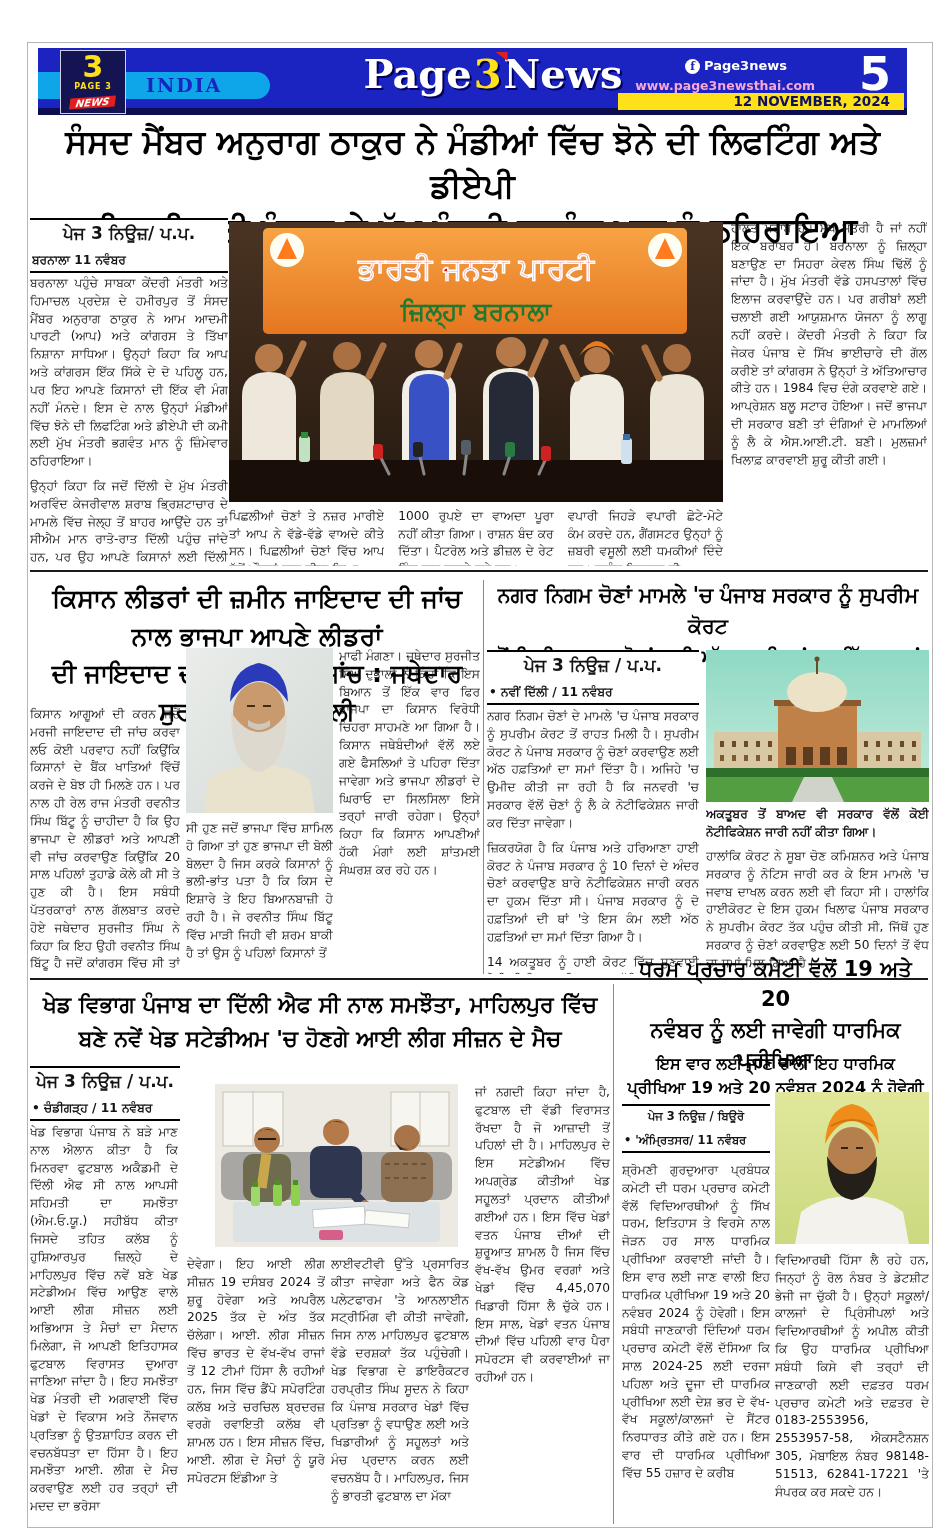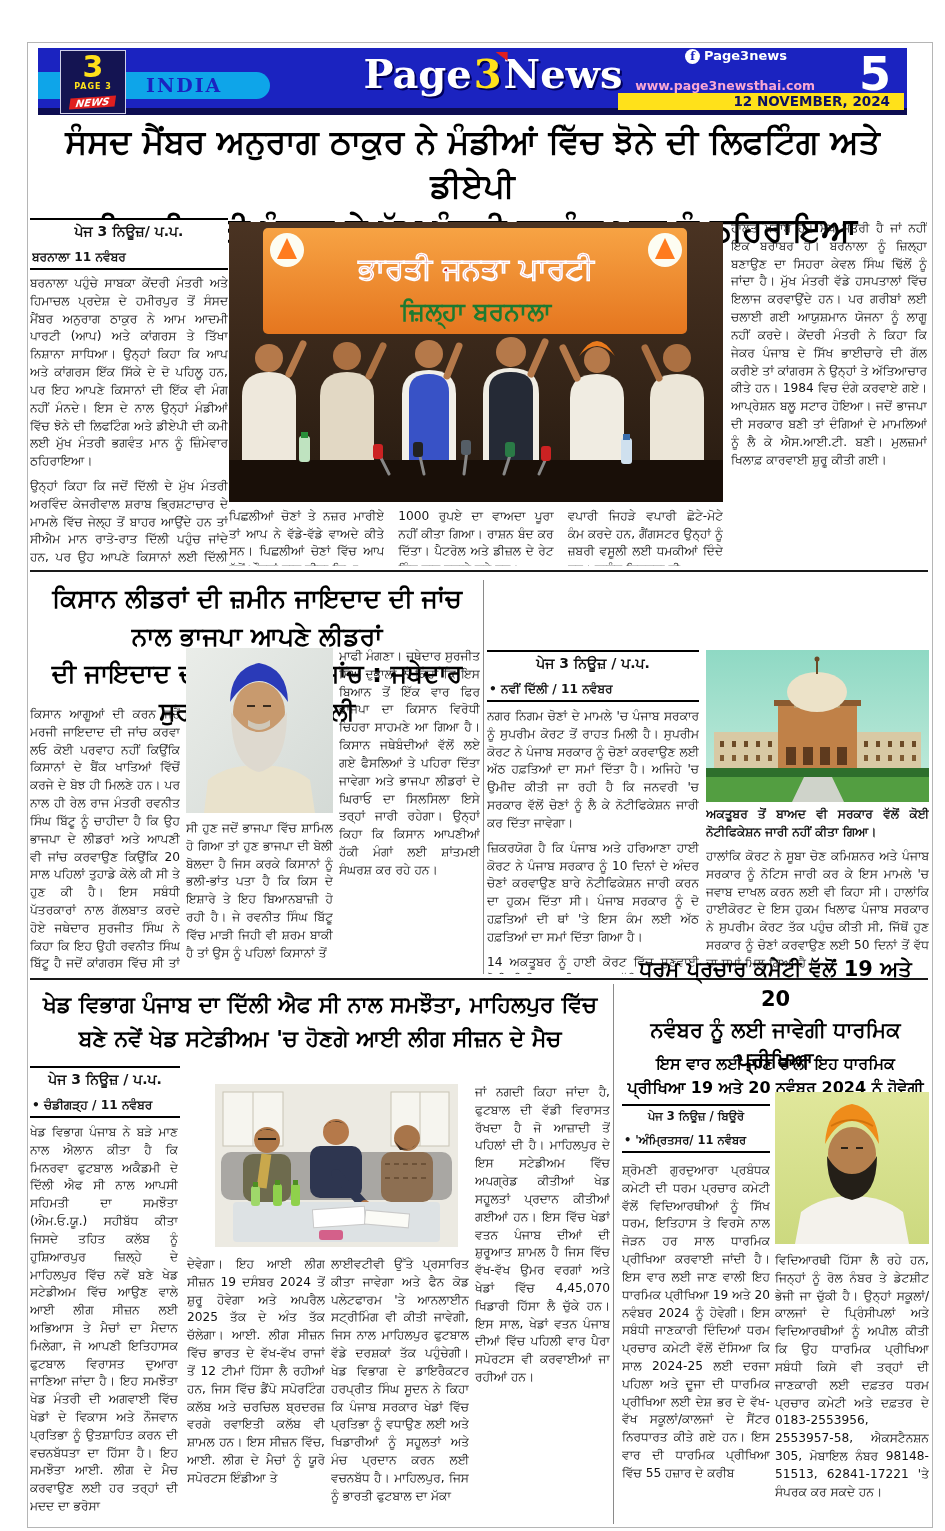--- a/index.html
+++ b/index.html
@@ -19,37 +19,37 @@
   .logo-3{font-weight:bold;font-size:30px;line-height:30px;color:#ffe11a;margin-top:1px;}
   .logo-sub{font-size:8px;font-weight:bold;color:#ffe11a;letter-spacing:1px;}
   .logo-ribbon{display:inline-block;margin-top:1px;background:#e01f1f;color:#fff;font-style:italic;
             font-weight:bold;font-size:10px;padding:0 6px;transform:skew(-12deg) rotate(-4deg);}
   .mast-title{position:absolute;left:255px;top:2px;width:400px;text-align:center;
             font-family:"DejaVu Serif","Liberation Serif",serif;font-weight:bold;font-size:40px;color:#ffffff;
             text-shadow:2px 2px 0 #00005a;}
   .mt-3{color:#ffe11a;position:relative;padding:0 2px;}
   .mt-flag{position:absolute;right:-4px;top:2px;width:12px;height:9px;background:#e01f1f;
             clip-path:polygon(0 0,100% 0,100% 100%);}
-  .social{position:absolute;right:120px;top:0;color:#fff;font-weight:bold;font-size:13px;}
+  .social{position:absolute;right:120px;top:10px;color:#fff;font-weight:bold;font-size:13px;}
   .fb-icon{display:inline-block;width:15px;height:15px;border-radius:50%;background:#fff;color:#1b23c0;
             font-weight:bold;font-size:11px;text-align:center;line-height:15px;margin-right:4px;
             font-family:"DejaVu Serif",serif;}
   .website{position:absolute;right:92px;top:30px;color:#f9a8d4;font-weight:bold;font-size:12.5px;}
   .page-num{position:absolute;right:16px;top:-2px;color:#fff;font-weight:bold;font-size:46px;line-height:56px;}
   .date-strip{position:absolute;right:3px;bottom:-2px;width:286px;height:17px;background:#ffe11a;
             color:#0d1160;font-weight:bold;font-size:13.5px;text-align:right;padding-right:14px;
             box-sizing:border-box;line-height:17px;}
 
   
   .lead-head{position:absolute;left:38px;top:120px;width:869px;margin:0;text-align:center;
             font-size:33px;font-weight:bold;line-height:1.33;color:#000;}
   .sec-head{position:absolute;margin:0;text-align:center;font-weight:bold;color:#000;}
   .byline{position:absolute;border-top:2px solid #000;border-bottom:2px solid #000;
             padding:3px 2px 4px;box-sizing:border-box;background:#fff;}
-  .byline .credit{text-align:center;font-weight:bold;font-size:14px;white-space:nowrap;overflow:hidden;}
+  .byline .credit{text-align:center;font-weight:bold;font-size:17px;white-space:nowrap;overflow:hidden;}
   .byline .dateline{font-weight:bold;font-size:12.2px;margin-top:10px;white-space:nowrap;overflow:hidden;}
   .bt{position:absolute;font-size:12.2px;line-height:1.46;text-align:justify;overflow:hidden;color:#131313;}
   .bt p{margin:0 0 7px 0;}
   .photo{position:absolute;overflow:hidden;background:#a16207;}
   .photo svg{display:block;width:100%;height:100%;}
   .vrule{position:absolute;width:1px;background:#8a8a8a;}
   .hrule{position:absolute;height:2px;background:#1a1a1a;}
   .caps{position:absolute;display:flex;gap:14px;}
   .caps .cap-col{flex:1;font-size:12.2px;line-height:1.45;text-align:justify;overflow:hidden;}
 </style>
@@ -207,20 +207,24 @@
       <path d="M62 72 Q73 80 84 72 L84 78 Q73 86 62 78 Z" fill="#cfc8ba"></path>
       <line x1="61" y1="58" x2="69" y2="58" stroke="#3a2c1e" stroke-width="2"></line>
       <line x1="77" y1="58" x2="85" y2="58" stroke="#3a2c1e" stroke-width="2"></line>
     </svg>
   </div>
   <div class="bt" style="left:186px;top:820px;width:147px;height:154px;">ਸੀ ਹੁਣ ਜਦੋਂ ਭਾਜਪਾ ਵਿੱਚ ਸ਼ਾਮਿਲ ਹੋ ਗਿਆ ਤਾਂ ਹੁਣ ਭਾਜਪਾ ਦੀ ਬੋਲੀ ਬੋਲਦਾ ਹੈ ਜਿਸ ਕਰਕੇ ਕਿਸਾਨਾਂ ਨੂੰ ਭਲੀ-ਭਾਂਤ ਪਤਾ ਹੈ ਕਿ ਕਿਸ ਦੇ ਇਸ਼ਾਰੇ ਤੇ ਇਹ ਬਿਆਨਬਾਜ਼ੀ ਹੋ ਰਹੀ ਹੈ। ਜੇ ਰਵਨੀਤ ਸਿੰਘ ਬਿੱਟੂ ਵਿੱਚ ਮਾੜੀ ਜਿਹੀ ਵੀ ਸ਼ਰਮ ਬਾਕੀ ਹੈ ਤਾਂ ਉਸ ਨੂੰ ਪਹਿਲਾਂ ਕਿਸਾਨਾਂ ਤੋਂ</div>
   <div class="bt" style="left:339px;top:648px;width:141px;height:326px;">ਮਾਫੀ ਮੰਗਣਾ। ਜਥੇਦਾਰ ਸੁਰਜੀਤ ਸਿੰਘ ਦੁਭਾਲੀ ਨੇ ਕਿਹਾ ਕਿ ਇਸ ਬਿਆਨ ਤੋਂ ਇੱਕ ਵਾਰ ਫਿਰ ਭਾਜਪਾ ਦਾ ਕਿਸਾਨ ਵਿਰੋਧੀ ਚਿਹਰਾ ਸਾਹਮਣੇ ਆ ਗਿਆ ਹੈ। ਕਿਸਾਨ ਜਥੇਬੰਦੀਆਂ ਵੱਲੋਂ ਲਏ ਗਏ ਫੈਸਲਿਆਂ ਤੇ ਪਹਿਰਾ ਦਿੱਤਾ ਜਾਵੇਗਾ ਅਤੇ ਭਾਜਪਾ ਲੀਡਰਾਂ ਦੇ ਘਿਰਾਓ ਦਾ ਸਿਲਸਿਲਾ ਇਸੇ ਤਰ੍ਹਾਂ ਜਾਰੀ ਰਹੇਗਾ। ਉਨ੍ਹਾਂ ਕਿਹਾ ਕਿ ਕਿਸਾਨ ਆਪਣੀਆਂ ਹੱਕੀ ਮੰਗਾਂ ਲਈ ਸ਼ਾਂਤਮਈ ਸੰਘਰਸ਼ ਕਰ ਰਹੇ ਹਨ।</div>
 
   <div class="vrule" style="left:483px;top:580px;height:394px;"></div>
 
+  <h2 class="sec-head" style="left:487px;top:580px;width:442px;font-size:20.5px;line-height:1.5;">
+    <span>ਨਗਰ ਨਿਗਮ ਚੋਣਾਂ ਮਾਮਲੇ 'ਚ ਪੰਜਾਬ ਸਰਕਾਰ ਨੂੰ ਸੁਪਰੀਮ ਕੋਰਟ</span><br>
+    <span>ਤੋਂ ਮਿਲੀ ਰਾਹਤ, ਚੋਣਾਂ ਲਈ ਅੱਠ ਹਫ਼ਤਿਆਂ ਦਾ ਦਿੱਤਾ ਸਮਾਂ</span>
+  </h2>
   <div class="byline" style="left:487px;top:650px;width:212px;">
     <div class="credit">ਪੇਜ 3 ਨਿਊਜ਼ / ਪ.ਪ.</div>
     <div class="dateline">• ਨਵੀਂ ਦਿੱਲੀ / 11 ਨਵੰਬਰ</div>
   </div>
   <div class="bt" style="left:487px;top:708px;width:212px;height:266px;">
     <p>ਨਗਰ ਨਿਗਮ ਚੋਣਾਂ ਦੇ ਮਾਮਲੇ 'ਚ ਪੰਜਾਬ ਸਰਕਾਰ ਨੂੰ ਸੁਪਰੀਮ ਕੋਰਟ ਤੋਂ ਰਾਹਤ ਮਿਲੀ ਹੈ। ਸੁਪਰੀਮ ਕੋਰਟ ਨੇ ਪੰਜਾਬ ਸਰਕਾਰ ਨੂੰ ਚੋਣਾਂ ਕਰਵਾਉਣ ਲਈ ਅੱਠ ਹਫ਼ਤਿਆਂ ਦਾ ਸਮਾਂ ਦਿੱਤਾ ਹੈ। ਅਜਿਹੇ 'ਚ ਉਮੀਦ ਕੀਤੀ ਜਾ ਰਹੀ ਹੈ ਕਿ ਜਨਵਰੀ 'ਚ ਸਰਕਾਰ ਵੱਲੋਂ ਚੋਣਾਂ ਨੂੰ ਲੈ ਕੇ ਨੋਟੀਫਿਕੇਸ਼ਨ ਜਾਰੀ ਕਰ ਦਿੱਤਾ ਜਾਵੇਗਾ।</p>
     <p>ਜ਼ਿਕਰਯੋਗ ਹੈ ਕਿ ਪੰਜਾਬ ਅਤੇ ਹਰਿਆਣਾ ਹਾਈ ਕੋਰਟ ਨੇ ਪੰਜਾਬ ਸਰਕਾਰ ਨੂੰ 10 ਦਿਨਾਂ ਦੇ ਅੰਦਰ ਚੋਣਾਂ ਕਰਵਾਉਣ ਬਾਰੇ ਨੋਟੀਫਿਕੇਸ਼ਨ ਜਾਰੀ ਕਰਨ ਦਾ ਹੁਕਮ ਦਿੱਤਾ ਸੀ। ਪੰਜਾਬ ਸਰਕਾਰ ਨੂੰ ਦੋ ਹਫ਼ਤਿਆਂ ਦੀ ਥਾਂ 'ਤੇ ਇਸ ਕੰਮ ਲਈ ਅੱਠ ਹਫ਼ਤਿਆਂ ਦਾ ਸਮਾਂ ਦਿੱਤਾ ਗਿਆ ਹੈ।</p>
     <p>14 ਅਕਤੂਬਰ ਨੂੰ ਹਾਈ ਕੋਰਟ ਵਿੱਚ ਸੁਣਵਾਈ ਹੋਈ ਸੀ ਜਿਸ 'ਚ ਇਹ ਮਸਲਾ ਚੁੱਕਿਆ ਗਿਆ ਸੀ ਕਿ ਪੰਜਾਬ ਵਿੱਚ ਨਗਰ ਨਿਗਮ ਹੈ ਤੇ ਨਗਰ ਪਾਲਿਕਾ ਦੀ ਚੋਣ ਕਦੋਂ ਹੋਵੇਗੀ। ਅਦਾਲਤ ਨੇ ਇਹ ਸਪਸ਼ਟ ਕੀਤਾ ਸੀ ਕਿ ਇਹ ਨੋਟੀਫਿਕੇਸ਼ਨ ਬਿਨਾਂ ਕਿਸੇ ਨਵੇਂ ਵਾਰਡਬੰਦੀ ਤੋਂ ਜਾਰੀ ਕੀਤਾ ਜਾਣਾ ਚਾਹੀਦਾ ਹੈ। 15 ਦਿਨਾਂ ਦੀ ਜਿਹੜੀ ਹੱਦ ਦਿੱਤੀ ਗਈ ਸੀ ਉਹ 19 ਅਕਤੂਬਰ ਤੱਕ ਸੀ। ਪਰ 19</p>
   </div>
   <div class="photo" style="left:706px;top:650px;width:223px;height:152px;">

